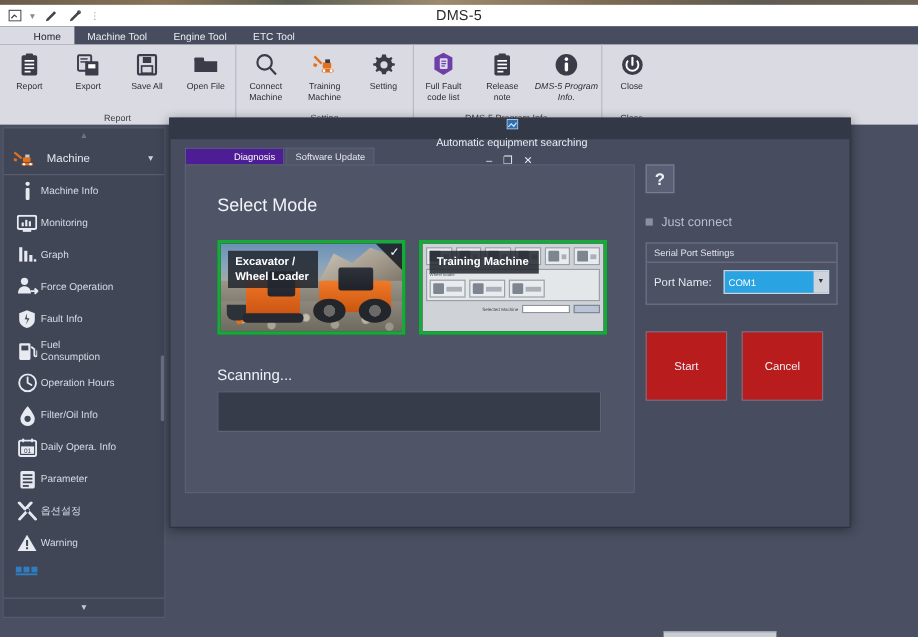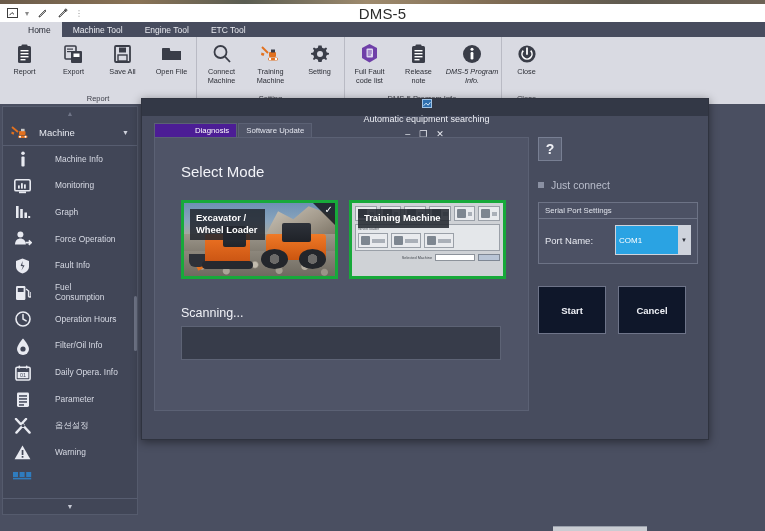--- a/index.html
+++ b/index.html
@@ -24,21 +24,21 @@
     display: flex; align-items: center;
   }
   .qat { display: flex; align-items: center; gap: 6px; padding-left: 5px; }
   .qat-btn {
     display: inline-flex; align-items: center; justify-content: center;
     width: 14px; height: 13px; color: #3d3d3d;
   }
   .qat-sep { color: #8a8a8a; font-size: 8px; }
   .app-title {
     position: absolute; left: 0; right: 0; text-align: center;
-    font-size: 15px; color: #2b2b2b; letter-spacing: .2px;
+    font-size: 12px; color: #2b2b2b; letter-spacing: .2px;
   }
 
   
   .ribbon-tabs {
     position: absolute; left: 0; top: 22px; width: 765px; height: 15px;
     background: #474c5e;
     display: flex; align-items: stretch;
   }
   .rtab {
     font-size: 8.5px; color: #e9eaf0; display: flex; align-items: center;
@@ -87,21 +87,21 @@
     color: #6f7487; font-size: 7px;
   }
   .sb-head {
     height: 26px; display: flex; align-items: center; gap: 7px;
     padding: 0 8px; border-bottom: 1px solid #575d70;
   }
   .sb-head-txt { font-size: 9.5px; color: #e7e9f0; flex: 1; }
   .sb-caret { color: #cfd2dc; font-size: 7px; }
   .sb-list { flex: 1; overflow: hidden; position: relative; }
   .sb-item {
-    height: 26.7px; display: flex; align-items: center; gap: 23px;
+    height: 26.7px; display: flex; align-items: center; gap: 2px;
     padding: 0 8px 0 10px;
   }
   .sb-item .ico { width: 19px; display:flex; align-items:center; justify-content:center; }
   .sb-item .lbl {
     font-size: 8.4px; color: #d7dae4; line-height: 9.5px; white-space: pre-line;
   }
   .sb-scrollthumb {
     position: absolute; right: 0px; top: 150px; width: 3px; height: 55px;
     background: #6d7385; border-radius: 2px;
   }
@@ -265,40 +265,40 @@
   .jc-box { width: 6px; height: 6px; background: #8a90a2; }
   .jc-txt { font-size: 10.5px; color: #b9bdcb; }
   .spbox {
     margin-top: 11px; border: 1px solid #6d7386; background: #4c5164;
   }
   .spbox-head {
     font-size: 7.8px; color: #dfe2ea; padding: 3px 6px;
     border-bottom: 1px solid #6d7386;
   }
   .spbox-row {
-    display: flex; align-items: center; gap: 22px; padding: 6px 6px 8px;
+    display: flex; align-items: center; gap: 10px; padding: 6px 6px 8px;
   }
   .sp-label { font-size: 9.5px; color: #e7e9f0; }
   .combo {
-    flex: 1; height: 30px; display: flex; align-items: stretch;
+    flex: 1; height: 20px; display: flex; align-items: stretch;
     border: 1px solid #cfd3dc; background: #2aa3e3;
   }
   .combo-val {
     flex: 1; font-size: 8px; color: #ffffff; padding: 1px 0 0 3px;
     display: flex; align-items: center;
   }
   .combo-arrow {
     width: 12px; background: #cfd3dc; display: flex;
     align-items: center; justify-content: center; color: #2a2d36; font-size: 6px;
   }
   .dlg-actions { display: flex; gap: 12px; margin-top: 22px; }
   .act-btn {
-    width: 68px; height: 48px; background: #0f172a; border: 1px solid #6e7489;
+    width: 68px; height: 58px; background: #b91c1c; border: 1px solid #6e7489;
     display: flex; align-items: center; justify-content: center;
-    font-size: 9.5px; color: #eef0f6; cursor: default; font-weight: bold;
+    font-size: 9.5px; color: #eef0f6; cursor: default;
   }
 
   
   .taskbar-sliver {
     position: absolute; left: 553px; bottom: 0; width: 94px; height: 5px;
     background: #c9ccd2; border-top: 1px solid #9aa0ab;
   }
   svg { display: block; }
 </style>
 </head>

